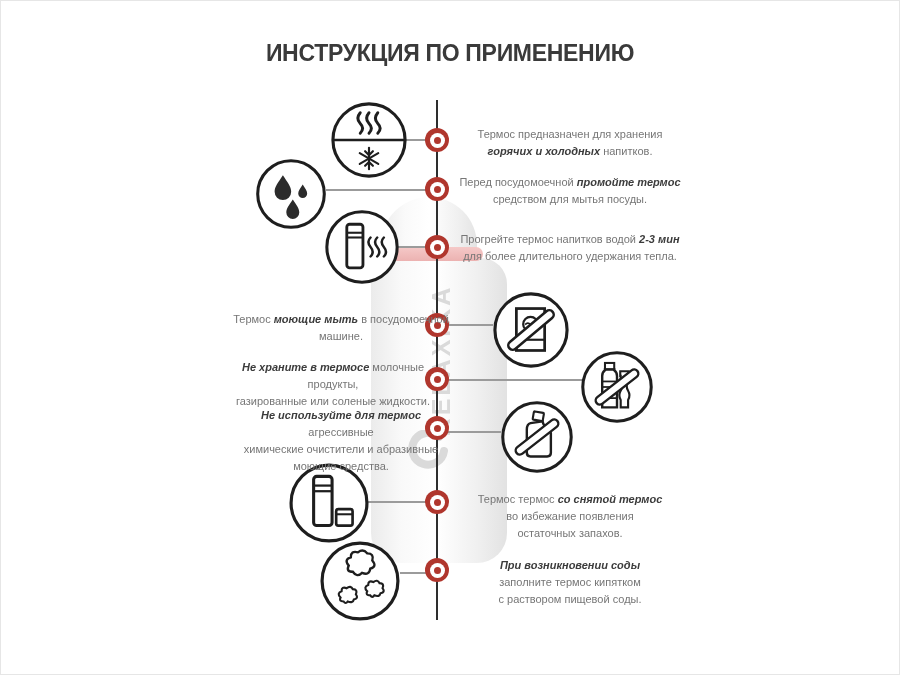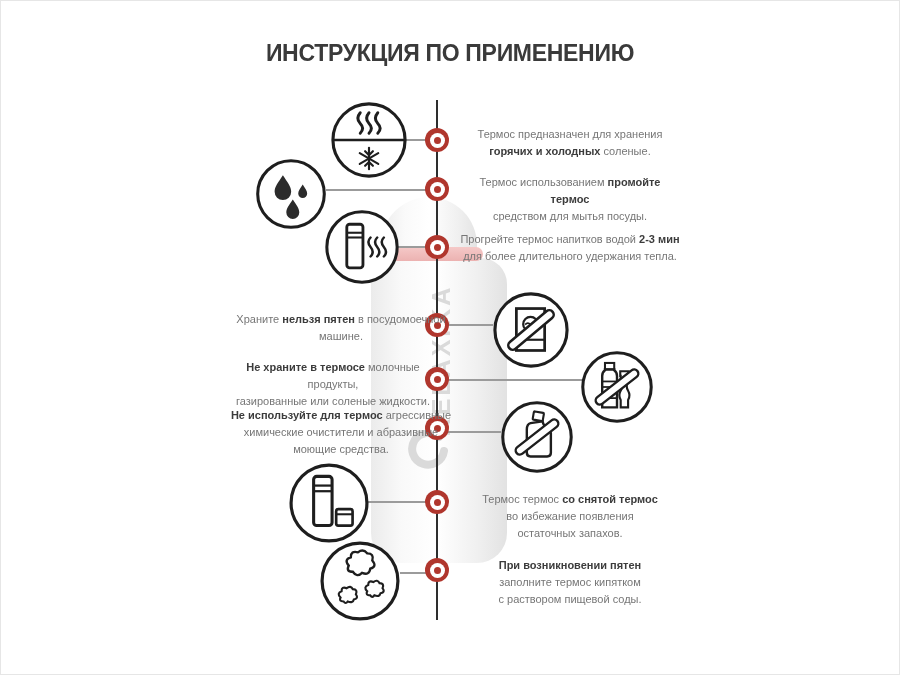--- a/index.html
+++ b/index.html
@@ -39,21 +39,21 @@
   .dot{position:absolute;width:24px;height:24px;border-radius:50%;background:#b0362d;}
   .dot::before{content:"";position:absolute;inset:4.5px;border-radius:50%;background:#fff;}
   .dot::after{content:"";position:absolute;inset:8.5px;border-radius:50%;background:#b0362d;}
   
   .icon{position:absolute;}
   
   .txt{
     position:absolute;width:222px;font-size:11px;line-height:17px;
     white-space:pre-line;color:#767676;text-align:center;
   }
-  .txt .b{font-weight:700;color:#3c3c3c;}
+  .txt .b{font-weight:700;color:#3c3c3c;font-style:italic;}
   .txt .r{color:#767676;}
 </style>
 </head>
 <body>
 
 <div id="canvas">
 
   <div class="page-title">ИНСТРУКЦИЯ ПО ПРИМЕНЕНИЮ</div>
 
   <div class="thermos-cap"></div>
@@ -160,32 +160,32 @@
   </svg>
 
   <svg class="icon" style="left:319px;top:540px" width="82" height="82" viewBox="0 0 80 80">
     <circle cx="40" cy="40" r="37" fill="#fff" stroke="#1e1e1e" stroke-width="3.1"></circle>
     <path d="M33 31 Q26 31 29 25 Q24 19 31 17 Q31 10 38 12 Q43 8 47 13 Q54 13 52 20 Q57 26 50 28 Q49 35 42 32 Q37 37 33 31 Z" fill="#fff" stroke="#1e1e1e" stroke-width="2.3"></path>
     <path d="M24 60 Q19 60 21 56 Q17 52 22 50 Q22 45 27 47 Q31 44 33 48 Q38 48 36 53 Q39 57 34 58 Q33 62 28 60 Q26 63 24 60 Z" fill="#fff" stroke="#1e1e1e" stroke-width="2.1"></path>
     <path d="M50 54 Q45 54 47 50 Q43 46 48 44 Q48 39 53 41 Q57 38 59 42 Q64 42 62 47 Q65 51 60 52 Q59 56 54 54 Q52 57 50 54 Z" fill="#fff" stroke="#1e1e1e" stroke-width="2.1"></path>
   </svg>
 
   <div class="txt" style="left:459px;top:126px"><span class="r">Термос предназначен для хранения
-</span><span class="b">горячих и холодных</span><span class="r"> соленые.</span></div>
-  <div class="txt" style="left:459px;top:174px"><span class="r">Термос использованием </span><span class="b">промойте термос</span><span class="r">
+</span><span class="b">горячих и холодных</span><span class="r"> напитков.</span></div>
+  <div class="txt" style="left:459px;top:174px"><span class="r">Перед посудомоечной </span><span class="b">промойте термос</span><span class="r">
 средством для мытья посуды.</span></div>
   <div class="txt" style="left:459px;top:231px"><span class="r">Прогрейте термос напитков водой </span><span class="b">2-3 мин</span><span class="r">
 для более длительного удержания тепла.</span></div>
-  <div class="txt" style="left:230px;top:311px"><span class="r">Храните </span><span class="b">нельзя пятен</span><span class="r"> в посудомоечной
+  <div class="txt" style="left:230px;top:311px"><span class="r">Термос </span><span class="b">моющие мыть</span><span class="r"> в посудомоечной
 машине.</span></div>
   <div class="txt" style="left:222px;top:359px"><span class="b">Не храните в термосе</span><span class="r"> молочные продукты,
 газированные или соленые жидкости.</span></div>
   <div class="txt" style="left:230px;top:407px"><span class="b">Не используйте для термос</span><span class="r"> агрессивные
 химические очистители и абразивные
 моющие средства.</span></div>
   <div class="txt" style="left:459px;top:491px"><span class="r">Термос термос </span><span class="b">со снятой термос</span><span class="r">
 во избежание появления
 остаточных запахов.</span></div>
-  <div class="txt" style="left:459px;top:557px"><span class="b">При возникновении пятен</span><span class="r">
+  <div class="txt" style="left:459px;top:557px"><span class="b">При возникновении соды</span><span class="r">
 заполните термос кипятком
 с раствором пищевой соды.</span></div>
 
 </div>
 
 </body></html>

